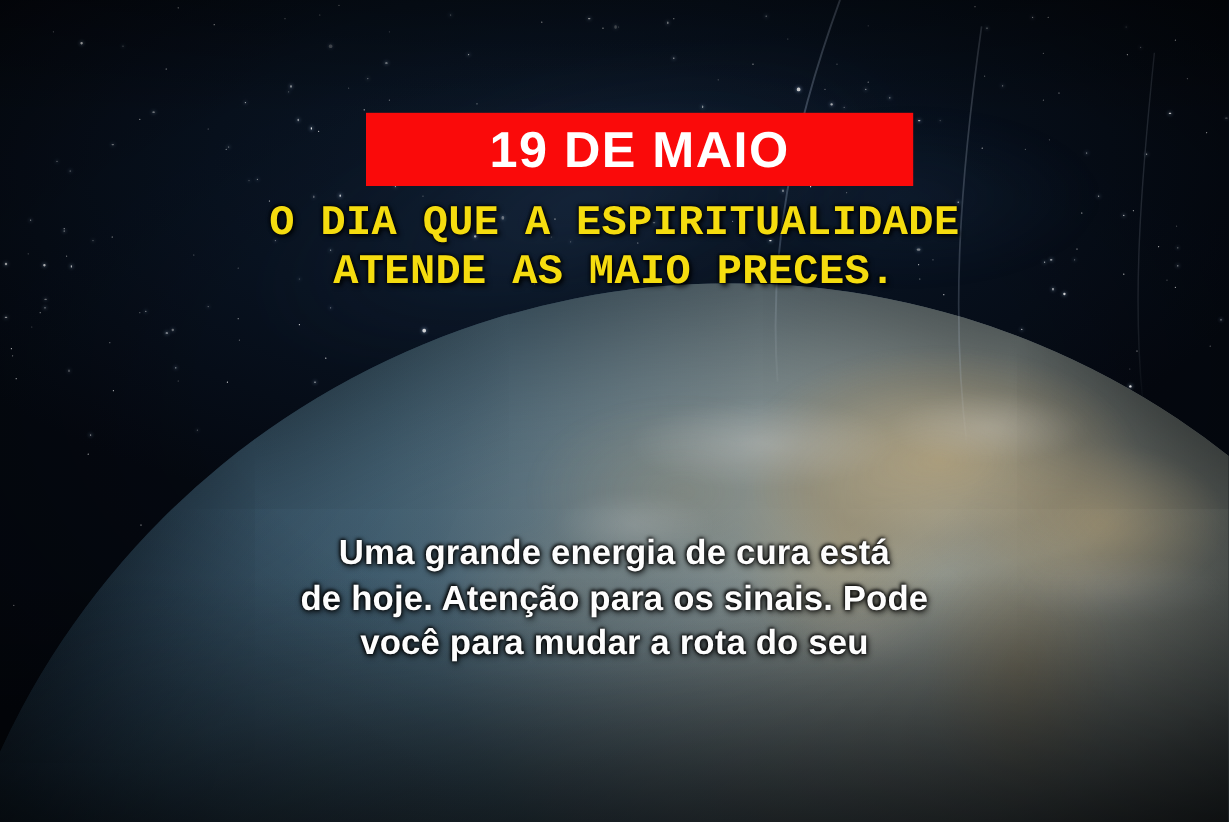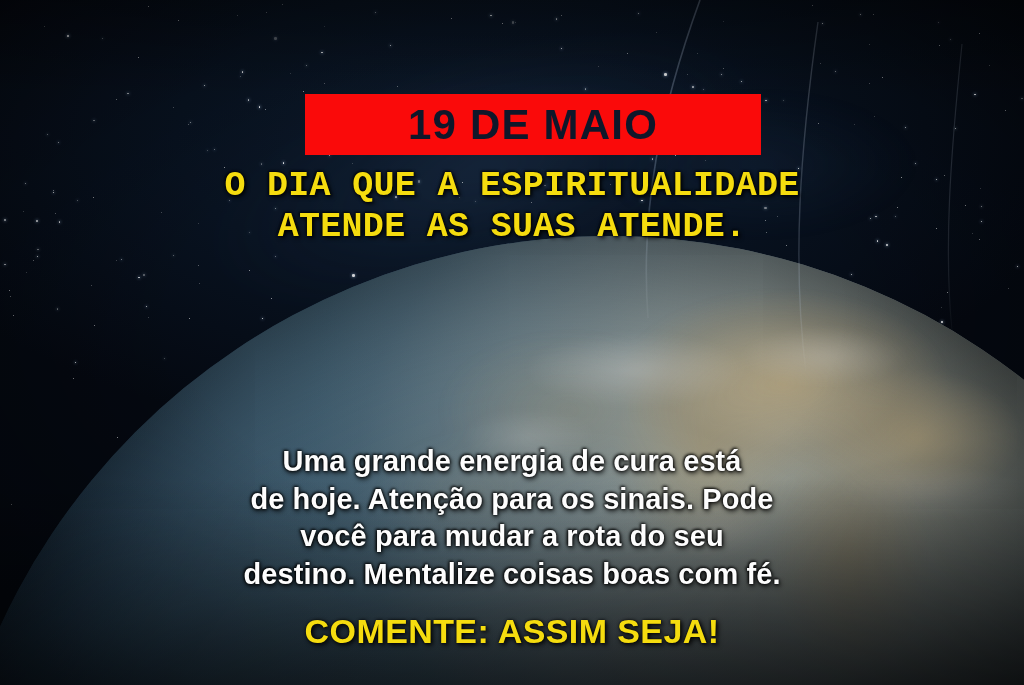--- a/index.html
+++ b/index.html
@@ -174,21 +174,21 @@
     left: 305px;
     top: 94px;
     width: 456px;
     height: 61px;
     background: #fa0a0a;
     display: flex;
     align-items: center;
     justify-content: center;
   }
   .date-banner-text {
-    color: #0f172a;
+    color: #ffffff;
     font-size: 42px;
     font-weight: 700;
     letter-spacing: 1.2px;
     line-height: 1;
     white-space: nowrap;
     font-family: "Liberation Sans", sans-serif;
   }
 
   .headline {
     position: absolute;
@@ -483,28 +483,24 @@
   <div class="vignette"></div>
 
   <div class="content">
 
     <div class="date-banner">
       <span class="date-banner-text">19 DE MAIO</span>
     </div>
 
     <div class="headline">
       <span class="hl-line">O DIA QUE A ESPIRITUALIDADE</span>
-      <span class="hl-line">ATENDE AS SUAS ATENDE.</span>
+      <span class="hl-line">ATENDE AS MAIO PRECES.</span>
     </div>
 
     <div class="body-copy">
       <span class="bc-line">Uma grande energia de cura está</span>
       <span class="bc-line">de hoje. Atenção para os sinais. Pode</span>
       <span class="bc-line">você para mudar a rota do seu</span>
-      <span class="bc-line">destino. Mentalize coisas boas com fé.</span>
     </div>
 
-    <div class="cta">
-      <span>COMENTE: ASSIM SEJA!</span>
-    </div>
 
   </div>
 </div>
 
 </body></html>

